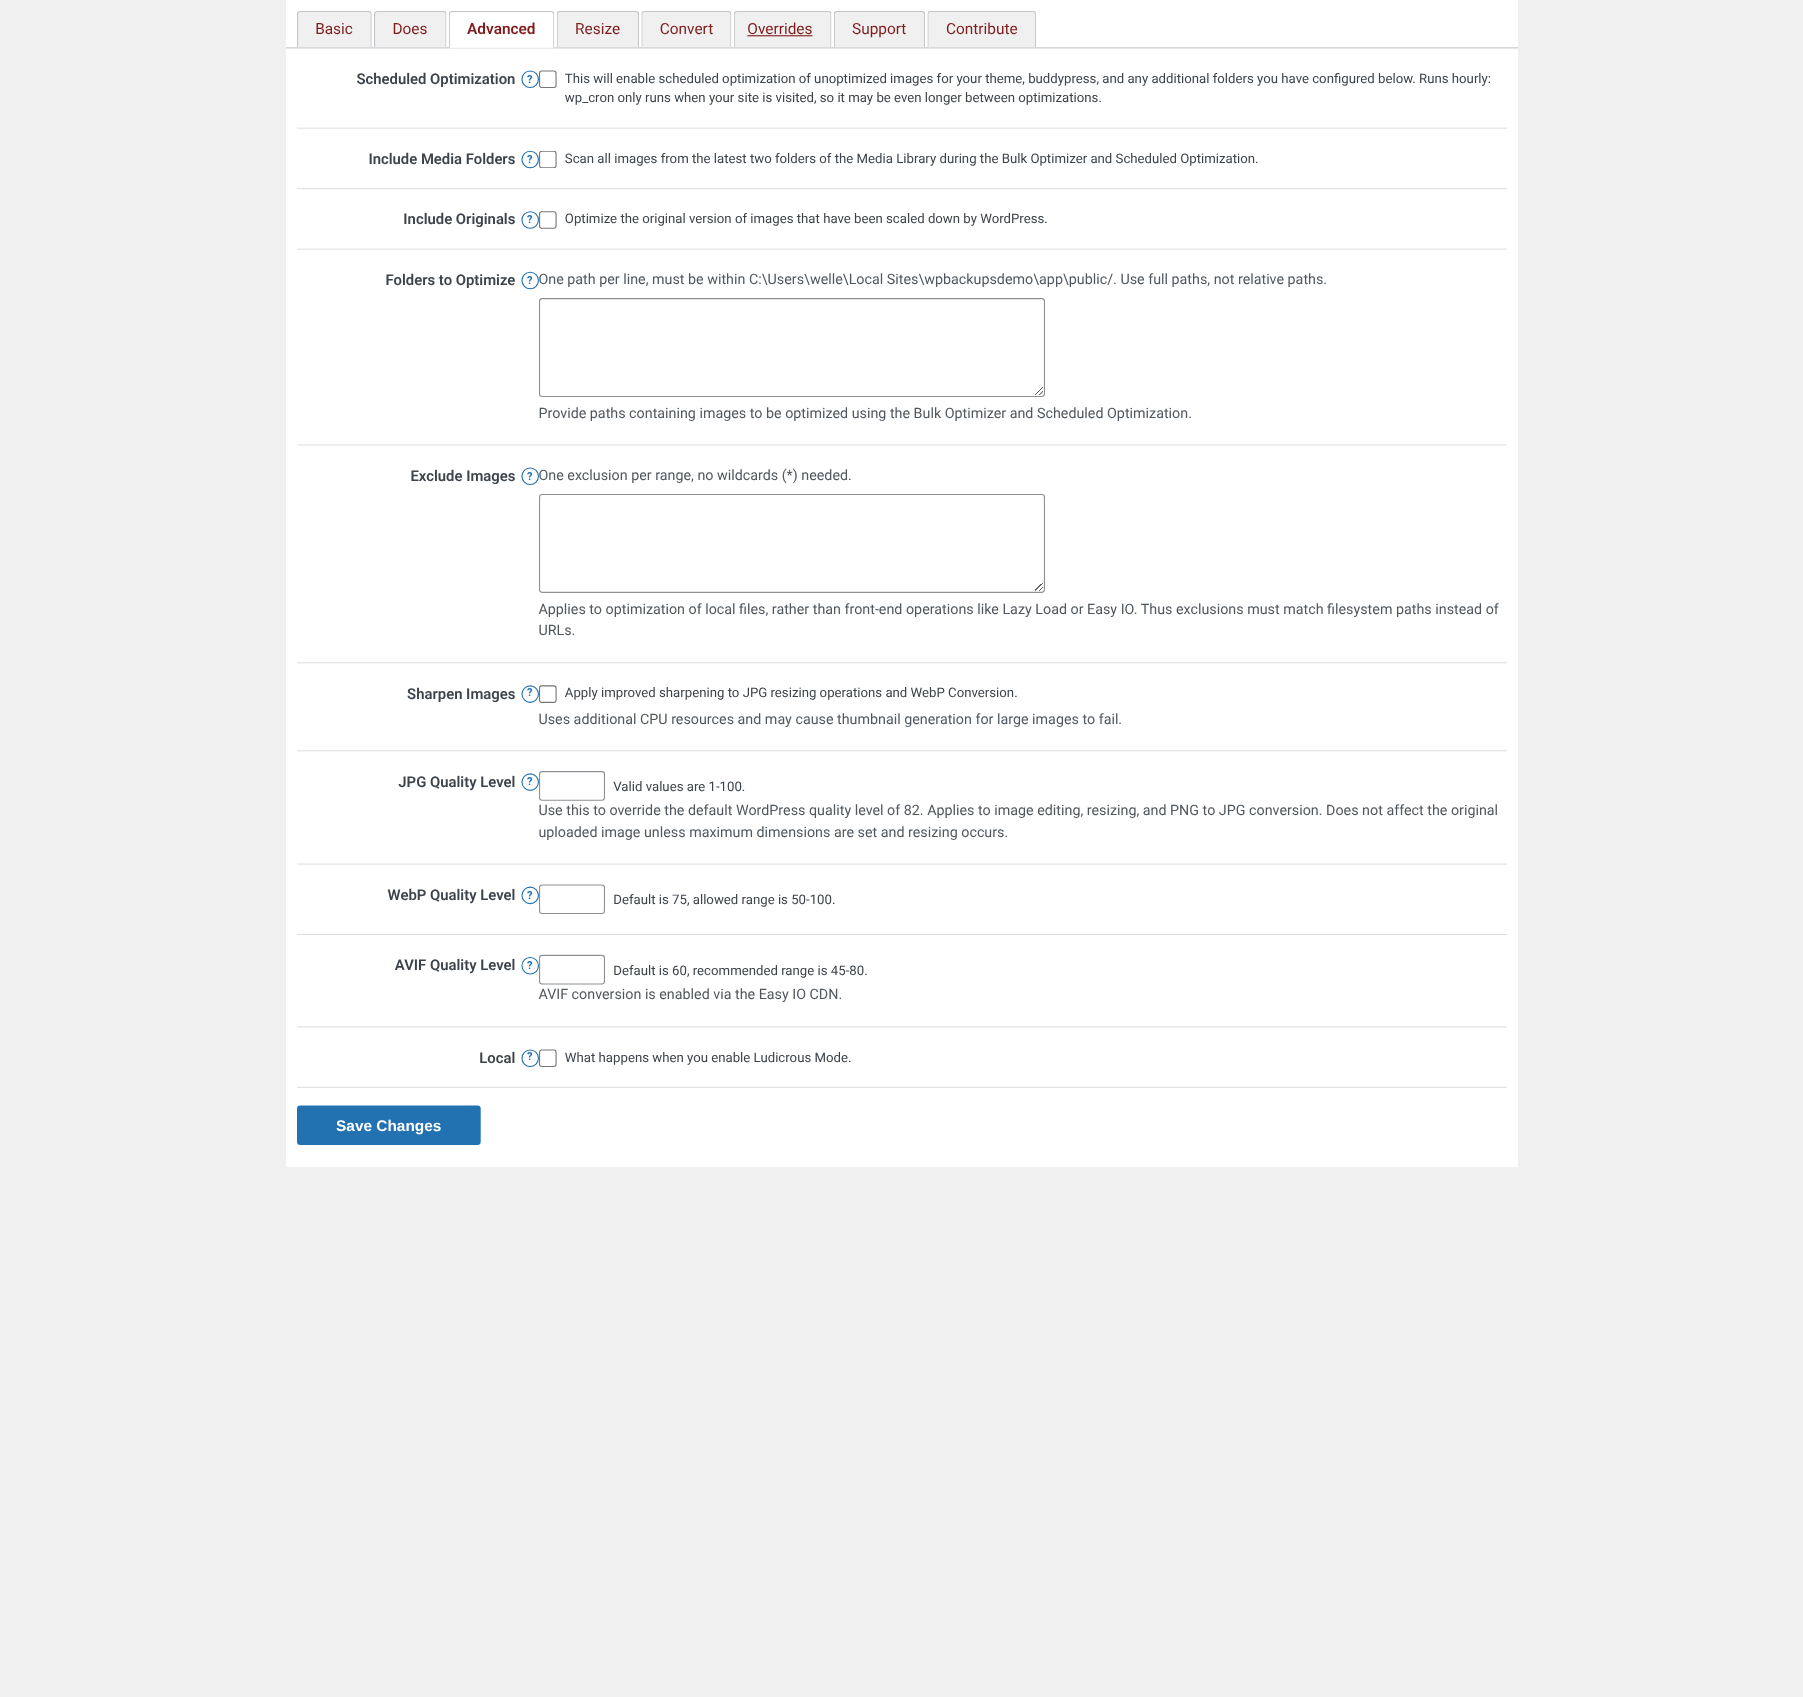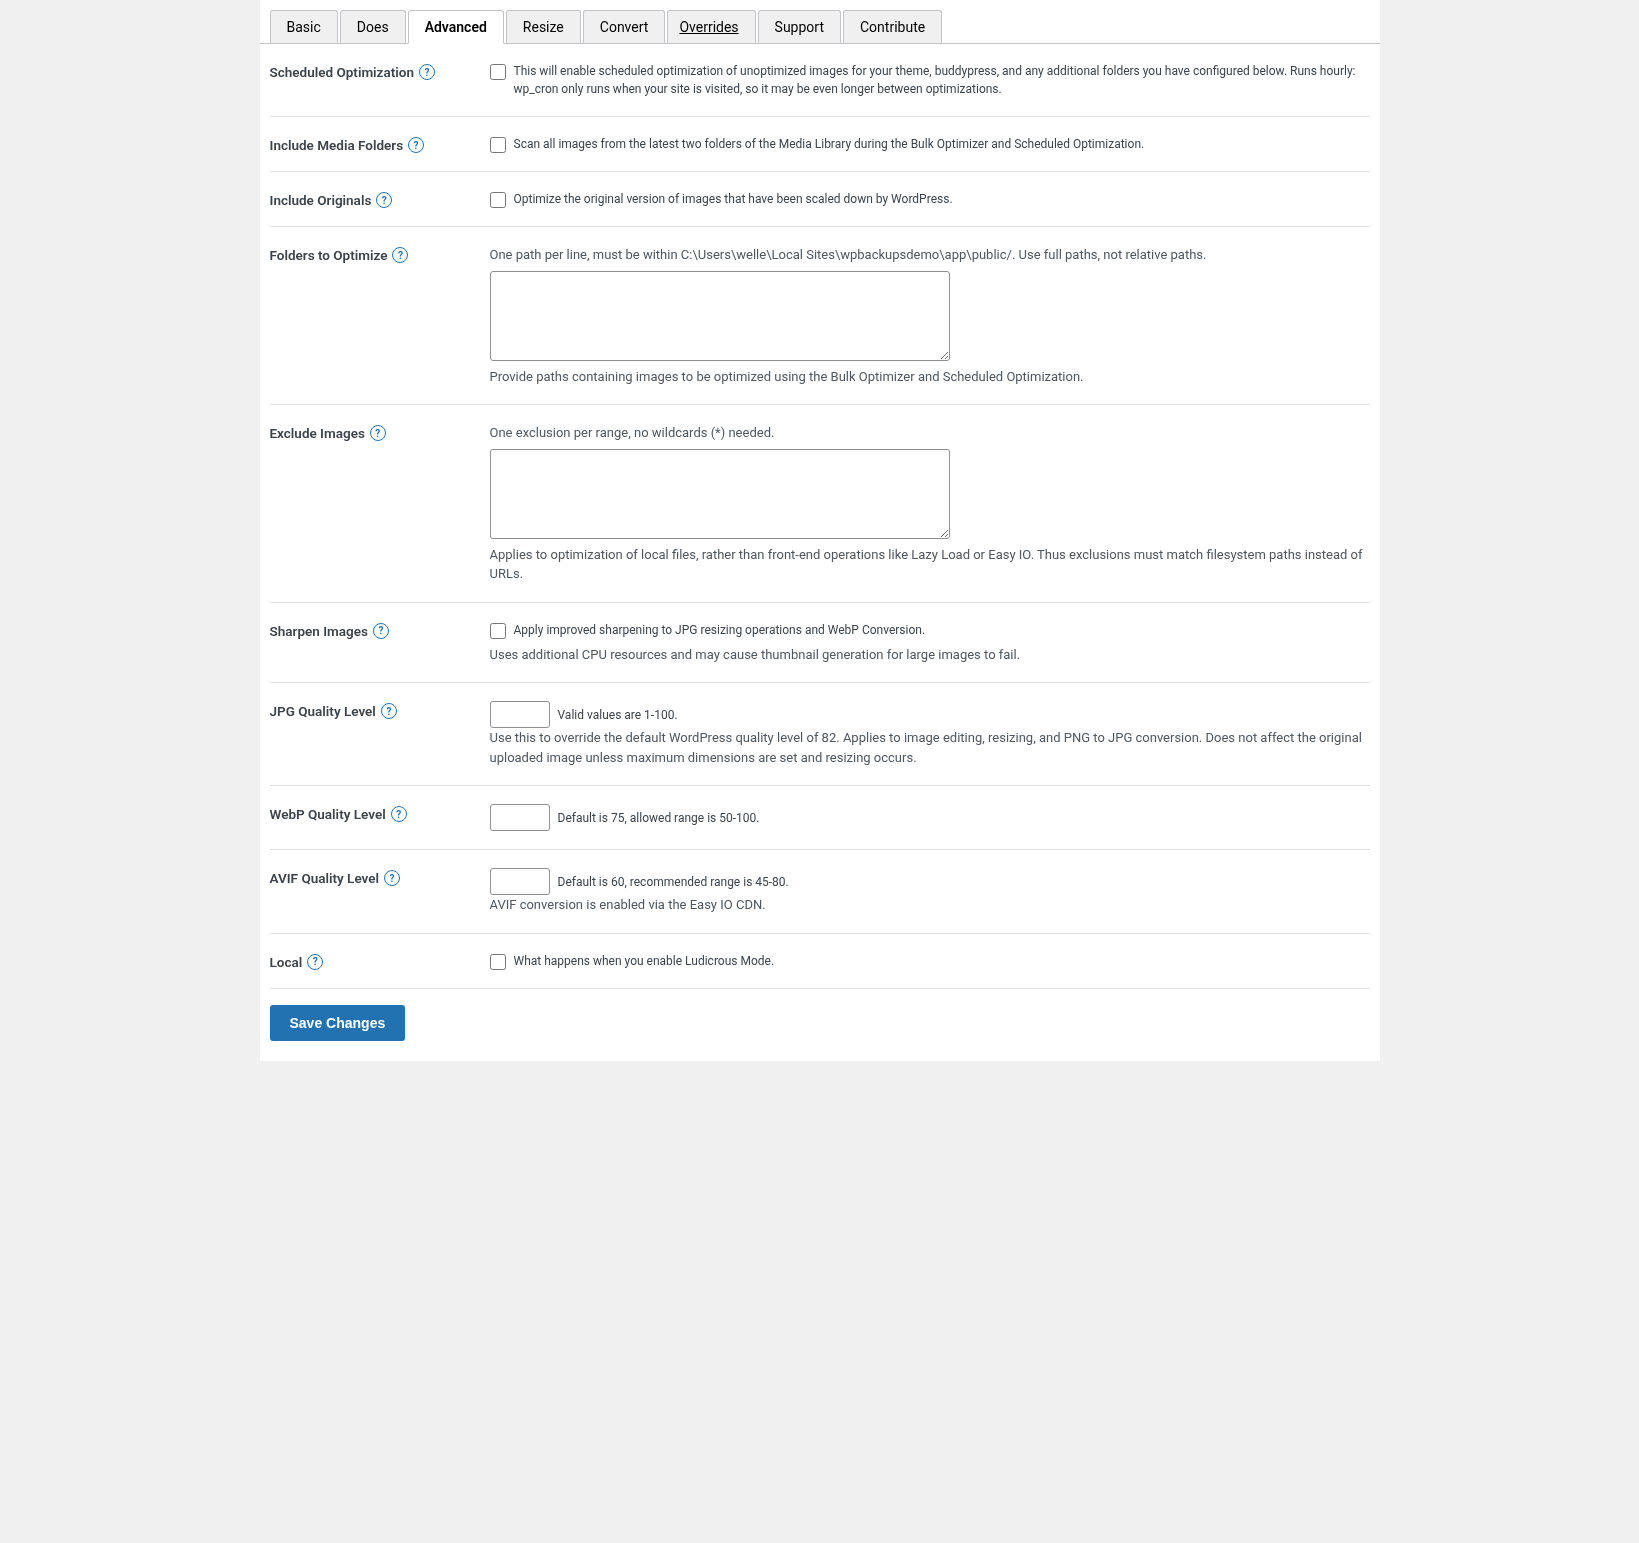--- a/index.html
+++ b/index.html
@@ -26,21 +26,21 @@
       gap: 2px;
     }
     .tab {
       padding: 8px 16px;
       cursor: pointer;
       background: #f0f0f1;
       border: 1px solid #c3c4c7;
       border-bottom: none;
       border-radius: 3px 3px 0 0;
       font-size: 14px;
-      color: #000000;
+      color: #7f1d1d;
       text-decoration: none;
       display: inline-block;
     }
     .tab.active {
       background: #fff;
       border-bottom: 1px solid #fff;
       margin-bottom: -1px;
       font-weight: 600;
     }
     .tab.underline {
@@ -65,20 +65,21 @@
     .row-label {
       width: 220px;
       min-width: 220px;
       font-weight: 600;
       font-size: 13.5px;
       padding-top: 2px;
       display: flex;
       align-items: center;
       gap: 5px;
       flex-shrink: 0;
+      justify-content: flex-end;
     }
     .help-icon {
       display: inline-flex;
       align-items: center;
       justify-content: center;
       width: 16px;
       height: 16px;
       border-radius: 50%;
       border: 1.5px solid #2271b1;
       color: #2271b1;
@@ -138,21 +139,21 @@
       background: #fff;
       color: #3c434a;
       font-family: inherit;
     }
     
     .save-btn {
       background: #2271b1;
       color: #fff;
       border: none;
       border-radius: 3px;
-      padding: 10px 20px;
+      padding: 10px 36px;
       font-size: 14px;
       font-weight: 600;
       cursor: pointer;
       margin-top: 16px;
       margin-left: 0;
     }
     .inline-desc {
       display: flex;
       align-items: center;
       gap: 8px;

